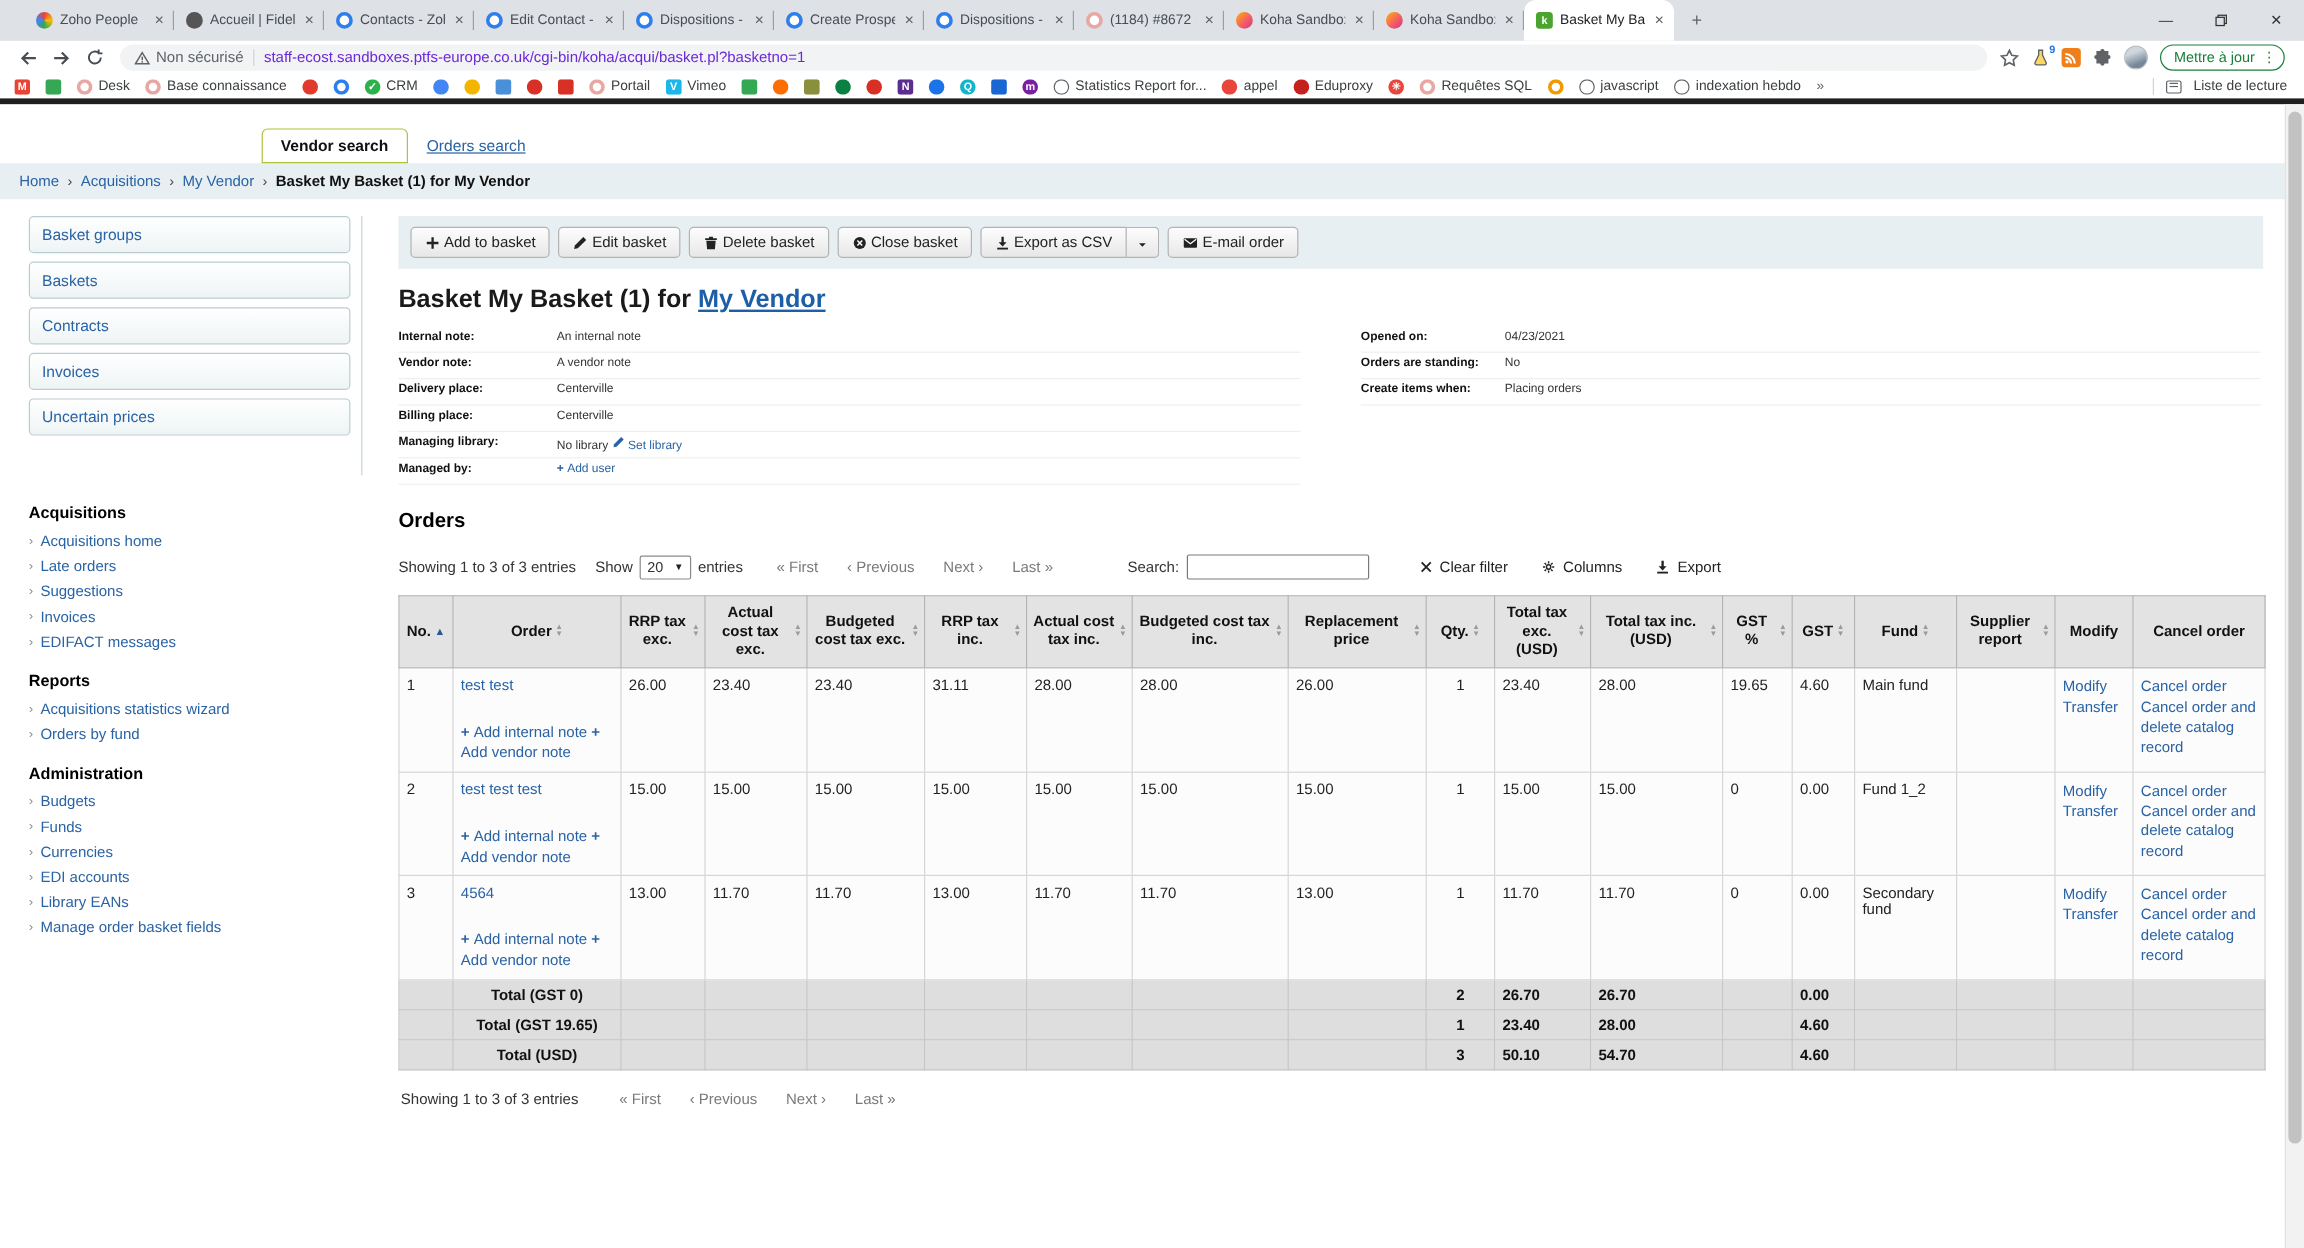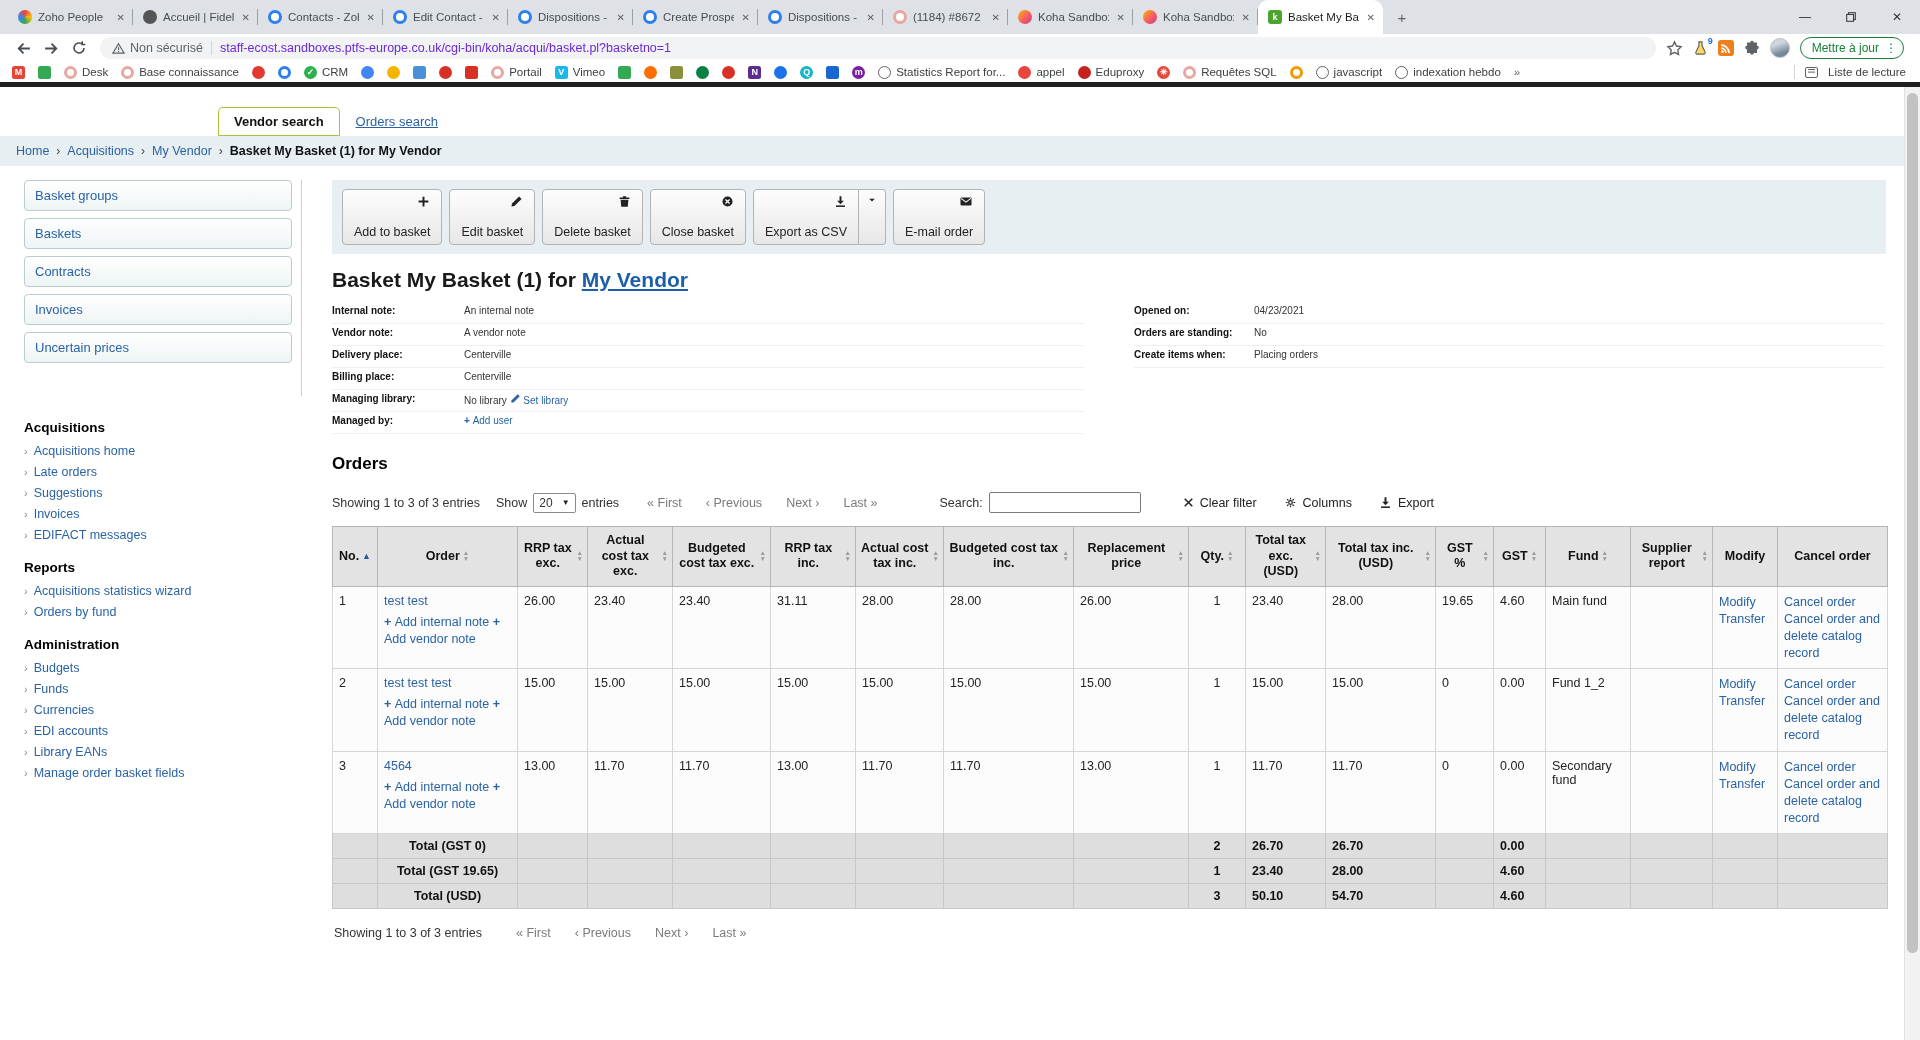--- a/index.html
+++ b/index.html
@@ -1,21 +1,21 @@
 <!DOCTYPE html>
 <html><head>
 <meta charset="utf-8">
 <style>
   * { margin:0; padding:0; box-sizing:border-box; }
   html,body { width:1920px; height:1040px; overflow:hidden;
     font-family:"Liberation Sans", sans-serif; background:#fff; }
   svg { display:block; }
 
   
-  .tabstrip { height:34px; background:#dee1e6; position:relative; display:flex; align-items:flex-end; padding-left:8px; }
+  .tabstrip { height:34px; background:#dee1e6; position:relative; display:flex; align-items:flex-end; padding-left:20px; }
   .tab { width:125px; height:34px; display:flex; align-items:center; gap:6px; padding:0 6px 0 10px;
          font-size:11.5px; color:#474d53; position:relative; cursor:default; }
   .tab:not(.active):after { content:""; position:absolute; right:0; top:9px; height:16px; width:1px; background:#9aa0a6; }
   .tab.active { background:#fff; border-radius:10px 10px 0 0; color:#1b1e21; z-index:2; }
   .tab .t-label { flex:1; white-space:nowrap; overflow:hidden; }
   .tab .t-close { font-size:10px; color:#5f6368; padding:2px; }
   .favicon { width:14px; height:14px; flex:none; border-radius:50%; display:flex; align-items:center; justify-content:center;
              font-size:9px; font-weight:bold; color:#fff; }
   .fav-square { border-radius:3px; }
   .fav-donut { background:#fff !important; border:3.5px solid currentColor; }
@@ -71,22 +71,22 @@
   .side-box { display:block; width:268px; border:1px solid #b9cdd1; border-radius:4px; margin-bottom:7px;
               background:linear-gradient(#ffffff,#eef4f5); padding:7px 10px; font-size:13px; color:#2a63a5; text-decoration:none; }
   .side-menu { padding:10px 10px 0 0; }
   .side-head { font-size:13.5px; font-weight:bold; color:#000; margin:14px 0 6px; }
   .side-item { display:flex; gap:6px; font-size:12.5px; line-height:21px; color:#2a63a5; }
   .side-item .arr { color:#8a8a8a; font-size:11px; }
   .side-item a { color:#2a63a5; text-decoration:none; }
 
   .content { flex:1; padding:14px 34px 0 30px; min-width:0; }
   .toolbar-band { background:#e7eff2; padding:9px 10px; display:flex; gap:7px; }
-  .tb-btn { display:flex; align-items:flex-end; gap:17px; background:linear-gradient(#fdfdfd,#e7e7e7);
-            border:1px solid #b3b3b3; border-radius:4px; padding:5px 11px; font-size:12.5px; color:#222;flex-direction:column; }
+  .tb-btn { display:flex; align-items:flex-end; gap:3px; background:linear-gradient(#fdfdfd,#e7e7e7);
+            border:1px solid #b3b3b3; border-radius:4px; padding:5px 11px; font-size:12.5px; color:#222; }
   .tb-split { display:flex; }
   .tb-split .tb-btn:first-child { border-radius:4px 0 0 4px; }
   .tb-caret { border-radius:0 4px 4px 0; border-left:none; padding:5px 8px; }
 
   h1.basket-title { font-size:21px; color:#1a1a1a; margin:14px 0 10px; }
   h1.basket-title .vendor { color:#1c5fa8; }
 
   .details { display:flex; margin-top:4px; }
   .dl { width:752px; }
   .dl.right { width:750px; margin-left:50px; }
@@ -111,21 +111,21 @@
   .dt-btn { display:flex; align-items:center; gap:6px; color:#222; }
 
   table.orders { border-collapse:collapse; table-layout:fixed; width:1555px; font-size:12.5px; }
   table.orders th { background:#e3e3e3; border:1px solid #b5b5b5; padding:6px 4px; font-size:12.5px; color:#111;
                     text-align:center; vertical-align:middle; line-height:1.25; }
   .th-inner { display:flex; align-items:center; justify-content:center; gap:3px; }
   .sort-both { display:inline-flex; flex-direction:column; font-size:6.5px; color:#9a9a9a; line-height:1; }
   .sort-asc { color:#2b5797; font-size:9px; }
   table.orders td { border:1px solid #d6d6d6; background:#fcfcfc; padding:7px 6px; vertical-align:top; color:#222; }
   table.orders td a { color:#2a63a5; text-decoration:none; }
-  .order-notes { margin-top:6px; line-height:1.35; }
+  .order-notes { margin-top:24px; line-height:1.35; }
   .order-notes a { display:inline; }
   td.qty-c, th.qty-c { text-align:center; }
   .red { color:#c00000; }
   .stack a { display:block; line-height:1.35; }
   tr.total-row td { background:#dedede; border-color:#c6c6c6; padding:5px 6px; font-weight:bold; color:#111; }
   tr.total-row td.t-label { text-align:center; }
 
   .foot-row { display:flex; align-items:center; gap:26px; margin:17px 0 0 2px; font-size:12.5px; color:#333; }
   .foot-row .pag { margin-left:8px; }
 </style>

